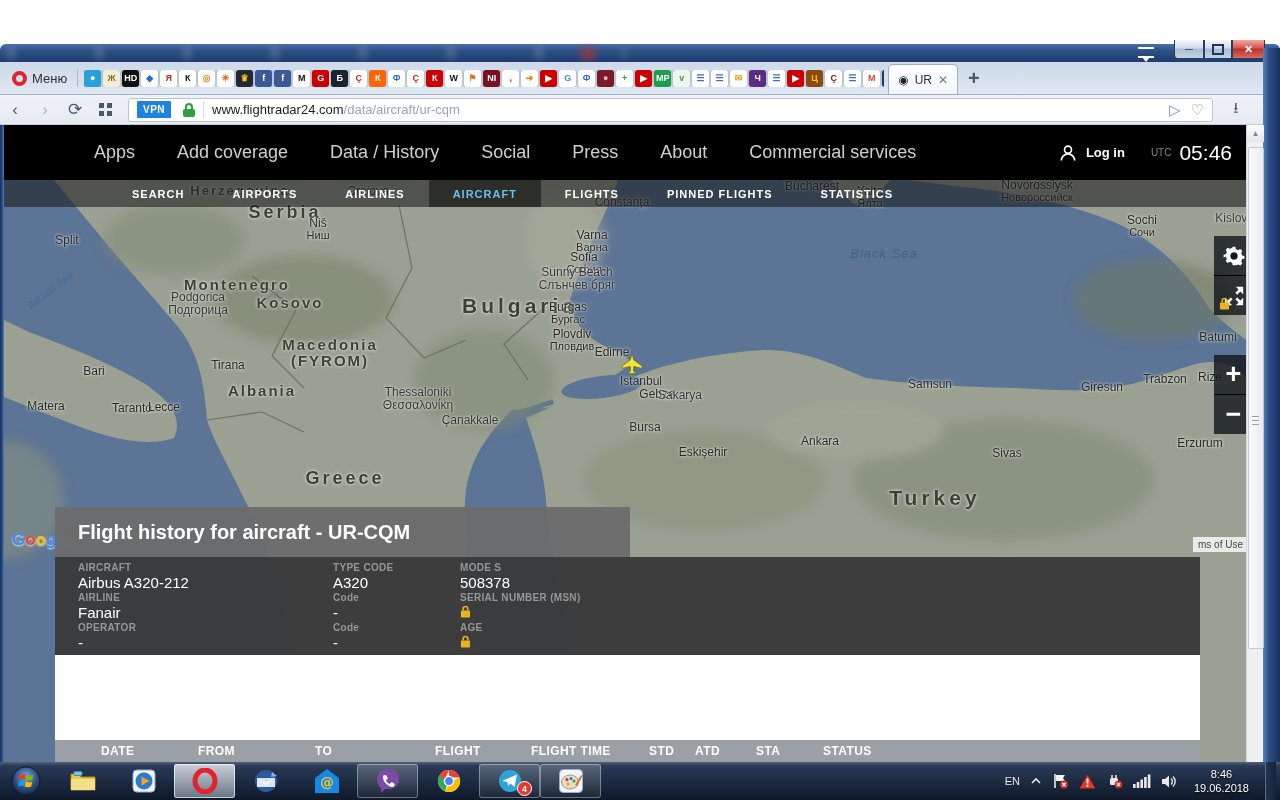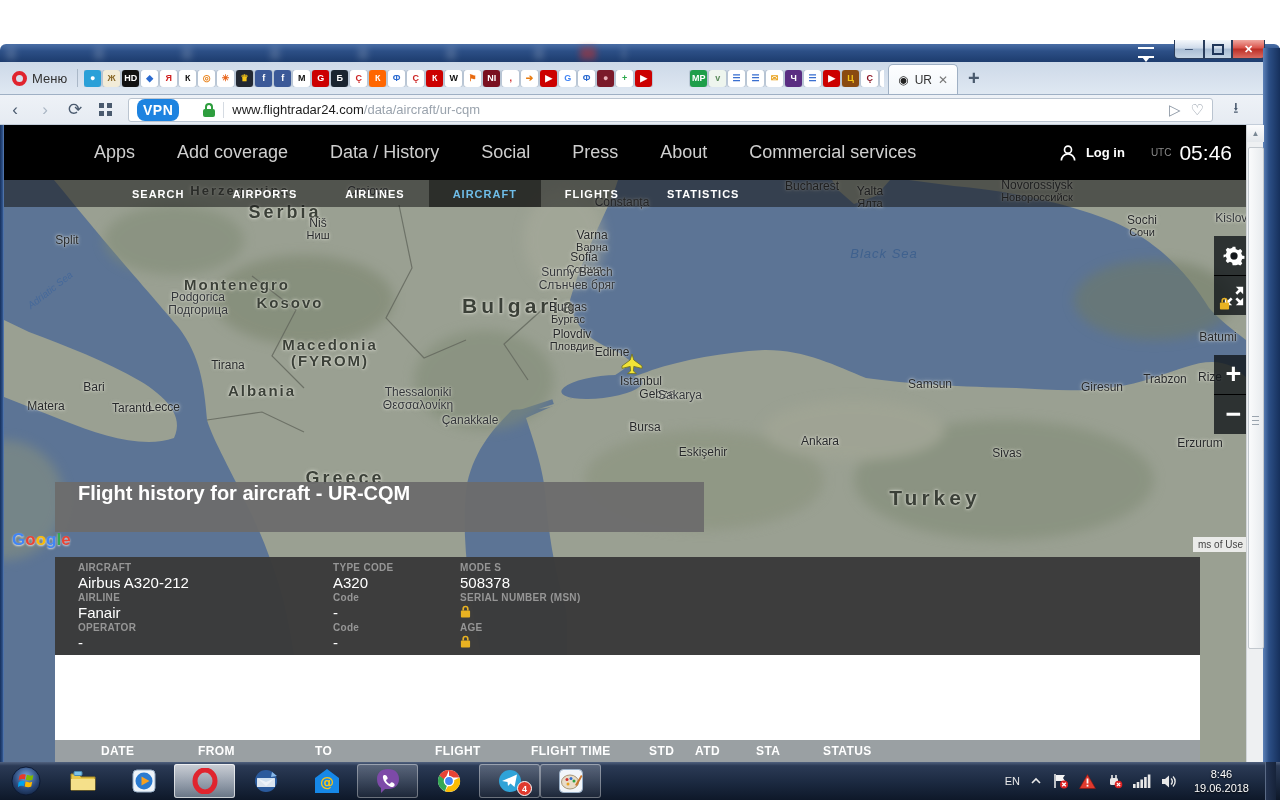--- a/index.html
+++ b/index.html
@@ -68,22 +68,22 @@
   .navbtn.disabled{color:#aab6c4;}
   #speeddial-btn{width:30px;display:flex;justify-content:center;cursor:pointer;}
   #speeddial-btn .grid{width:13px;height:13px;
     background:
      linear-gradient(#4a5a6e,#4a5a6e) 0 0/5px 5px no-repeat,
      linear-gradient(#4a5a6e,#4a5a6e) 8px 0/5px 5px no-repeat,
      linear-gradient(#4a5a6e,#4a5a6e) 0 8px/5px 5px no-repeat,
      linear-gradient(#4a5a6e,#4a5a6e) 8px 8px/5px 5px no-repeat;}
   #url-field{margin-left:8px;width:1085px;height:24px;background:#fff;border:1px solid #bac4d0;
     border-radius:3px;display:flex;align-items:center;box-sizing:border-box;padding:0 8px;}
-  #vpn-badge{background:#1d83e0;color:#fff;font-size:14px;font-weight:bold;border-radius:8px;
-    padding:3px 6px;margin-right:24px;cursor:pointer;letter-spacing:.5px;}
+  #vpn-badge{background:#1d83e0;color:#fff;font-size:10px;font-weight:bold;border-radius:1px;
+    padding:3px 6px;margin-right:12px;cursor:pointer;letter-spacing:.5px;}
   #lock-icon{width:12px;height:14px;position:relative;margin-right:8px;}
   #lock-icon .body{position:absolute;left:0;bottom:0;width:12px;height:8px;background:#2e9e3e;border-radius:2px;}
   #lock-icon .shackle{position:absolute;left:2px;top:0;width:8px;height:8px;border:2px solid #2e9e3e;
     border-bottom:none;border-radius:5px 5px 0 0;box-sizing:border-box;}
   #url-sep{width:1px;height:16px;background:#d5dbe2;margin-right:8px;}
   #url-text{font-size:13px;white-space:nowrap;overflow:hidden;flex:1;}
   #url-text .domain{color:#1c1c1c;}
   #url-text .path{color:#9aa3ad;}
   .urlbar-icon{color:#8a95a2;font-size:15px;margin-left:10px;cursor:pointer;}
   #download-btn{margin-left:10px;color:#4a5a6e;font-size:15px;cursor:pointer;width:26px;text-align:center;}
@@ -136,22 +136,22 @@
   .map-ctrl{position:absolute;left:1214px;width:39px;height:39px;background:rgba(18,22,26,.8);
     color:#fff;display:flex;align-items:center;justify-content:center;cursor:pointer;z-index:6;}
   #ctrl-gear{top:236px;border-bottom:1px solid #000;}
   #ctrl-expand{top:276px;}
   #ctrl-zoomin{top:355px;border-bottom:1px solid #000;font-size:27px;font-weight:bold;}
   #ctrl-zoomout{top:395px;font-size:27px;font-weight:bold;}
   #ctrl-expand{position:absolute;}
   #ctrl-expand .mini-lock{position:absolute;left:5px;bottom:5px;}
 
   
-  #panel-title{left:55px;top:482px;width:649px;height:50px;background:rgba(108,108,108,.96);
-    display:flex;z-index:7;}
+  #panel-title{left:55px;top:507px;width:575px;height:50px;background:rgba(108,108,108,.96);
+    display:flex;align-items:center;z-index:7;}
   #panel-title span{color:#fff;font-size:20px;font-weight:bold;margin-left:23px;}
   #panel-info{left:55px;top:557px;width:1145px;height:98px;background:rgba(58,58,58,.97);z-index:7;}
   .fld{position:absolute;}
   .fld .flabel{font-size:10px;font-weight:bold;color:#969696;letter-spacing:.3px;}
   .fld .fvalue{font-size:15px;color:#fff;margin-top:1px;}
   #panel-white{left:55px;top:655px;width:1145px;height:85px;background:#fff;z-index:7;}
   #panel-thead{left:55px;top:740px;width:1145px;height:22px;background:#9aa0a3;z-index:7;}
   .th{position:absolute;top:4px;font-size:12px;font-weight:bold;color:#fff;letter-spacing:.4px;}
 
   
@@ -237,21 +237,21 @@
       <span class="ptab" style="background: rgb(255, 255, 255); color: rgb(232, 106, 16);">⚑</span>
       <span class="ptab" style="background: rgb(122, 16, 32); color: rgb(255, 255, 255);">NI</span>
       <span class="ptab" style="background: rgb(255, 255, 255); color: rgb(208, 32, 32);">,</span>
       <span class="ptab" style="background: rgb(255, 255, 255); color: rgb(232, 123, 16);">➔</span>
       <span class="ptab" style="background: rgb(204, 0, 0); color: rgb(255, 255, 255);">▶</span>
       <span class="ptab" style="background: rgb(255, 255, 255); color: rgb(66, 133, 244);">G</span>
       <span class="ptab" style="background: rgb(255, 255, 255); color: rgb(42, 106, 208);">Ф</span>
       <span class="ptab" style="background: rgb(122, 26, 42); color: rgb(232, 176, 184);">●</span>
       <span class="ptab" style="background: rgb(255, 255, 255); color: rgb(42, 168, 74);">+</span>
       <span class="ptab" style="background: rgb(204, 0, 0); color: rgb(255, 255, 255);">▶</span>
-      <span class="ptab" style="background: rgb(30, 158, 74); color: rgb(255, 255, 255); margin-left: 36px;">МР</span>
+      <span class="ptab" style="background: rgb(30, 158, 74); color: rgb(255, 255, 255);">МР</span>
       <span class="ptab" style="background: rgb(238, 245, 238); color: rgb(90, 138, 90);">v</span>
       <span class="ptab" style="background: rgb(255, 255, 255); color: rgb(58, 111, 208);">☰</span>
       <span class="ptab" style="background: rgb(255, 255, 255); color: rgb(58, 111, 208);">☰</span>
       <span class="ptab" style="background: rgb(255, 255, 255); color: rgb(232, 160, 26);">✉</span>
       <span class="ptab" style="background: rgb(90, 45, 130); color: rgb(255, 255, 255);">Ч</span>
       <span class="ptab" style="background: rgb(255, 255, 255); color: rgb(58, 111, 208);">☰</span>
       <span class="ptab" style="background: rgb(204, 0, 0); color: rgb(255, 255, 255);">▶</span>
       <span class="ptab" style="background: rgb(138, 74, 16); color: rgb(245, 197, 24);">Ц</span>
       <span class="ptab" style="background: rgb(255, 255, 255); color: rgb(138, 16, 32);">Ç</span>
       <span class="ptab" style="background: rgb(255, 255, 255); color: rgb(58, 111, 208);">☰</span>
@@ -358,21 +358,21 @@
     <div class="mlbl city" style="left: 314px; top: 48px;"><span>Niš</span><span class="sub">Ниш</span></div>
     <div class="mlbl city" style="left: 580px; top: 82px;"><span>Sofia</span><span class="sub">София</span></div>
     <div class="mlbl city" style="left: 588px; top: 60px;"><span>Varna</span><span class="sub">Варна</span></div>
     <div class="mlbl city-sm" style="left: 573px; top: 98px;"><span>Sunny Beach</span><span class="sub">Слънчев бряг</span></div>
     <div class="mlbl city" style="left: 564px; top: 132px;"><span>Burgas</span><span class="sub">Бургас</span></div>
     <div class="mlbl city" style="left: 568px; top: 159px;"><span>Plovdiv</span><span class="sub">Пловдив</span></div>
     <div class="mlbl city" style="left: 608px; top: 172px;"><span>Edirne</span></div>
     <div class="mlbl city-sm" style="left: 194px; top: 123px;"><span>Podgorica</span><span class="sub">Подгорица</span></div>
     <div class="mlbl city" style="left: 224px; top: 185px;"><span>Tirana</span></div>
     <div class="mlbl city-sm" style="left: 414px; top: 218px;"><span>Thessaloniki</span><span class="sub">Θεσσαλονίκη</span></div>
-    <div class="mlbl city" style="left: 90px; top: 191px; margin-top: 16px;"><span>Bari</span></div>
+    <div class="mlbl city" style="left: 90px; top: 191px;"><span>Bari</span></div>
     <div class="mlbl city" style="left: 128px; top: 228px;"><span>Taranto</span></div>
     <div class="mlbl city" style="left: 160px; top: 227px;"><span>Lecce</span></div>
     <div class="mlbl city" style="left: 42px; top: 226px;"><span>Matera</span></div>
     <div class="mlbl city" style="left: 637px; top: 201px;"><span>Istanbul</span></div>
     <div class="mlbl city" style="left: 653px; top: 214px;"><span>Gebze</span></div>
     <div class="mlbl city-sm" style="left: 676px; top: 215px;"><span>Sakarya</span></div>
     <div class="mlbl city" style="left: 641px; top: 247px;"><span>Bursa</span></div>
     <div class="mlbl city-sm" style="left: 466px; top: 240px;"><span>Çanakkale</span></div>
     <div class="mlbl city" style="left: 699px; top: 272px;"><span>Eskişehir</span></div>
     <div class="mlbl city" style="left: 816px; top: 261px;"><span>Ankara</span></div>
@@ -434,20 +434,21 @@
     <span id="utc-time">05:46</span>
   </div>
 </div>
 
 <div class="abs" id="sub-nav">
     <div class="subnav-item">SEARCH</div>
     <div class="subnav-item">AIRPORTS</div>
     <div class="subnav-item">AIRLINES</div>
     <div class="subnav-item active">AIRCRAFT</div>
     <div class="subnav-item">FLIGHTS</div>
+    <div class="subnav-item">PINNED FLIGHTS</div>
     <div class="subnav-item">STATISTICS</div>
   </div>
 
 <div class="abs" id="panel-title">
   <span>Flight history for aircraft - UR-CQM</span>
 </div>
 <div class="abs" id="panel-info">
     <div class="fld" style="left: 23px; top: 5px;">
       <div class="flabel">AIRCRAFT</div>
       <div class="fvalue">Airbus A320-212</div>

